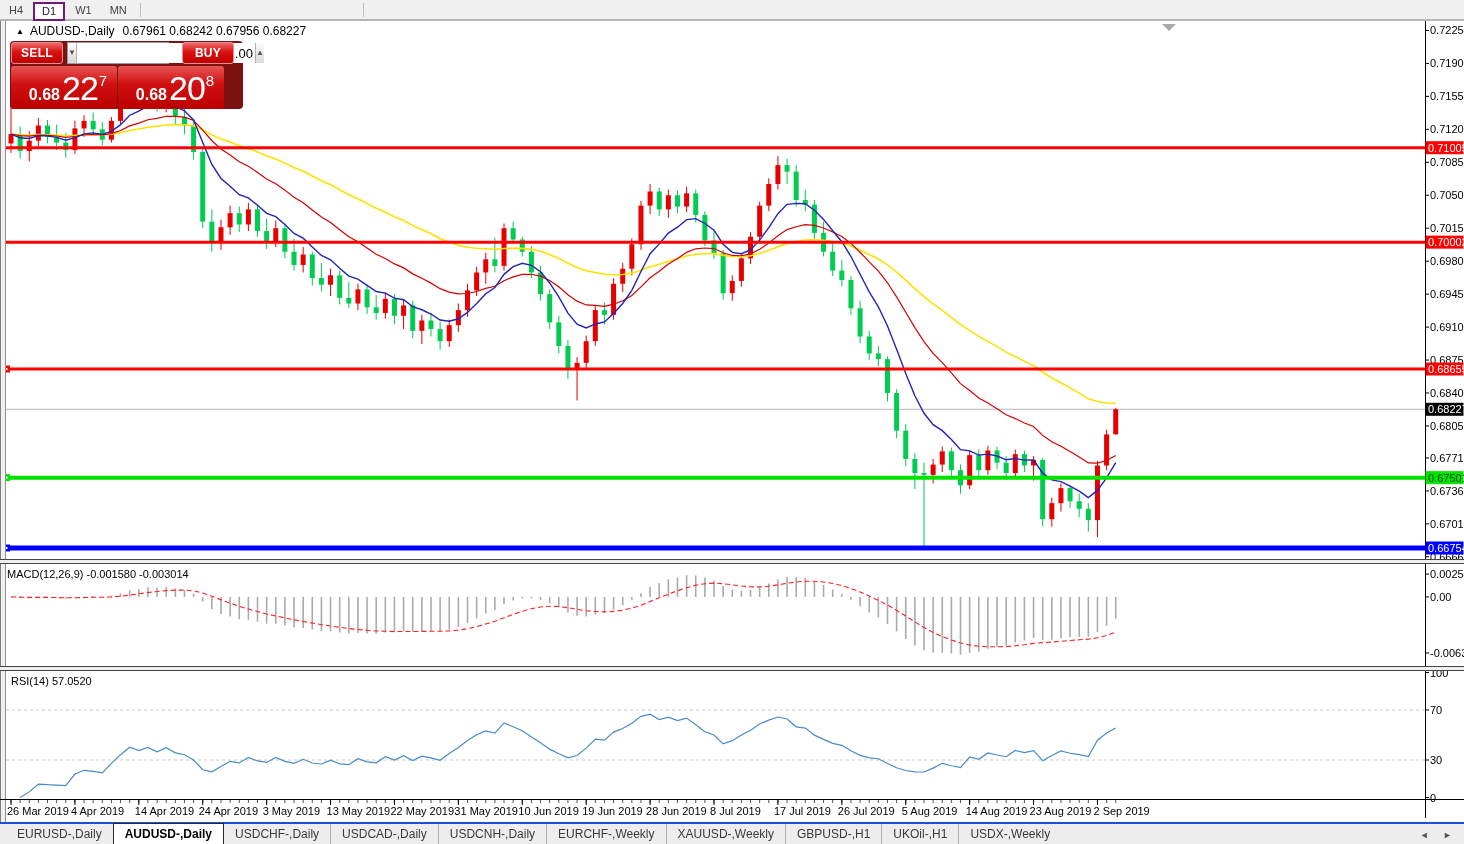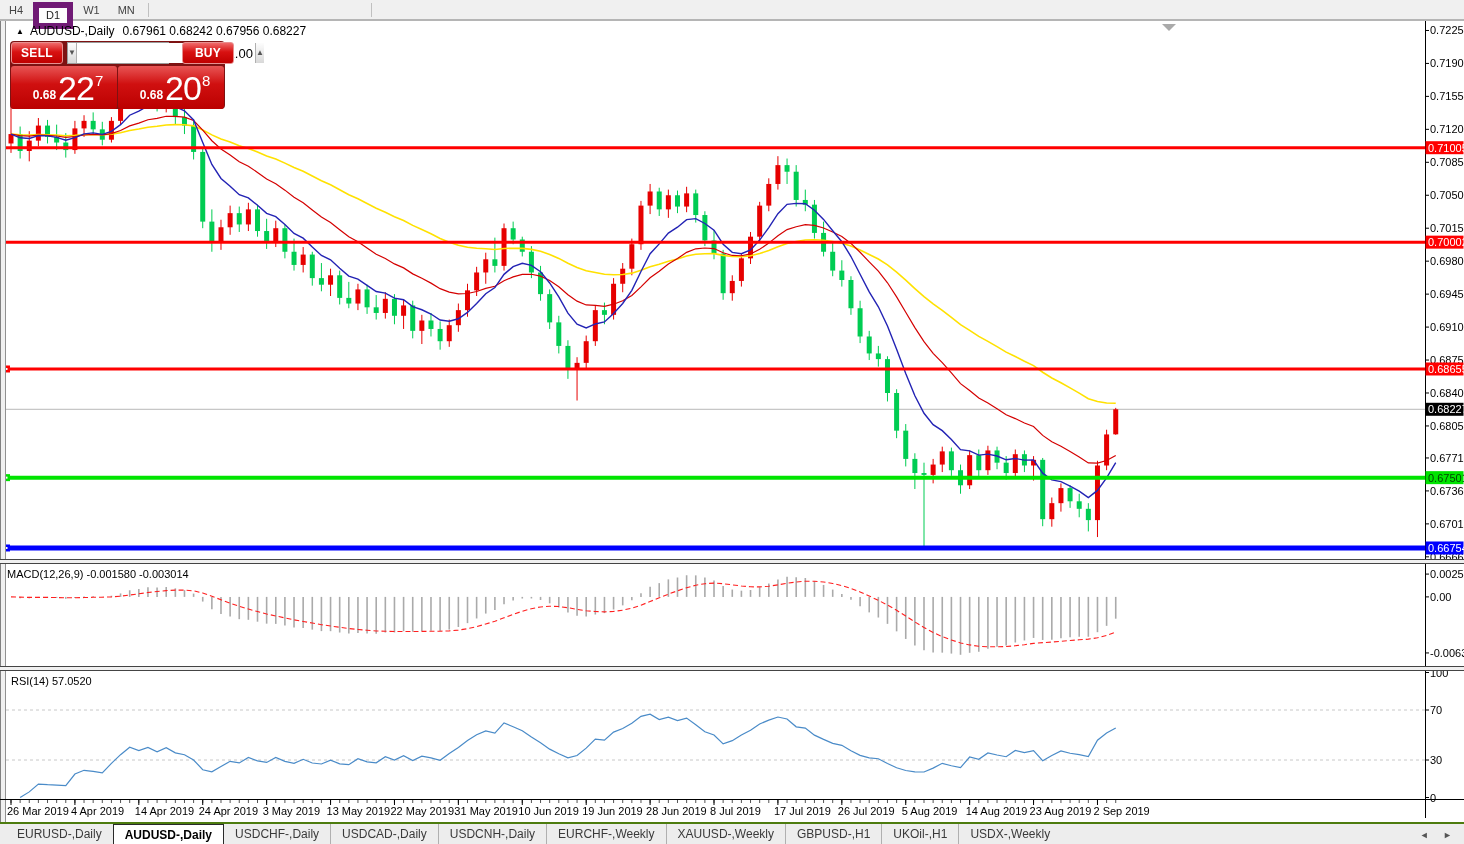--- a/index.html
+++ b/index.html
@@ -5,64 +5,64 @@
   * { margin:0; padding:0; box-sizing:border-box; }
   html,body { width:1464px; height:844px; overflow:hidden; background:#fff;
               font-family:"Liberation Sans", sans-serif; }
   #app { position:relative; width:1464px; height:844px; background:#fff; }
 
   
   #toolbar { position:absolute; left:0; top:0; width:1464px; height:20px;
              background:#f0f0f0; border-bottom:1px solid #b5b5b5; z-index:5;text-align:center; }
   .tf-btn { position:relative; float:left; margin:2px 1px 0 1px; padding:1px 7px 2px 7px;
             font-size:11px; color:#444; border:1px solid transparent; cursor:default; }
-  .tf-btn.active { background:#fdfdfd; border:6px solid #701a75; color:#222; }
+  .tf-btn.active { background:#fdfdfd; border:2px solid #701a75; color:#222; }
   .tb-sep { float:left; width:1px; height:14px; margin:3px 4px; background:#c0c0c0; }
 
   
   #canvas { position:absolute; left:0; top:0; z-index:1; }
 
   
   #chart-title { position:absolute; left:16px; top:24px; z-index:6; font-size:12px; color:#000; }
   #chart-title .tri { font-size:8px; vertical-align:1px; margin-right:6px; }
   #chart-title .sym { margin-right:8px; }
 
   
-  #ocp { position:absolute; left:10px; top:41px; width:215px; height:68px; z-index:6;
+  #ocp { position:absolute; left:10px; top:41px; width:233px; height:68px; z-index:6;
          background:#7e1212; border-radius:4px; }
   #ocp-row1 { position:absolute; left:0; top:0; width:215px; height:24px; }
   .ocp-btn { position:absolute; top:1px; height:22px; border:1px solid #e89090; border-radius:3px;
              background:linear-gradient(#ef6a6a,#d81111 45%,#c00000);
              color:#fff; font-size:12px; font-weight:bold; text-align:center;
              line-height:20px; letter-spacing:.3px; cursor:pointer; }
   #sell-btn { left:1px; width:52px; }
   #buy-btn  { left:172px; width:52px; }
   #vol-group { position:absolute; left:57px; top:1px; width:102px; height:22px;
                border:1px solid #9a9a9a; background:#e6e6e6; display:flex; }
   .spin-btn { width:17px; height:20px; background:linear-gradient(#fdfdfd,#d8d8d8);
               border:0; font-size:8px; color:#555; text-align:center; line-height:20px; cursor:pointer; }
   #vol-input { flex:1; border:0; border-left:1px solid #b0b0b0; border-right:1px solid #b0b0b0;
                background:#fff; font-size:13px; text-align:right; padding-right:2px;
                font-family:"Liberation Sans",sans-serif; color:#000; }
   #ocp-row2 { position:absolute; left:0; top:25px; width:215px; height:43px; }
   .price-cell { position:absolute; top:0; width:106px; height:43px; border-radius:3px;
                 background:linear-gradient(#e85555,#d01010 42%,#bb0000);
                 color:#fff; display:flex; align-items:center; justify-content:center; cursor:pointer; }
   #sell-cell { left:1px; } #buy-cell { left:108px; }
-  .pc-small { font-size:12px; font-weight:bold; margin:14px 2px 0 8px; }
+  .pc-small { font-size:16px; font-weight:bold; margin:14px 2px 0 8px; }
   .pc-big { font-size:34px; font-weight:normal; line-height:36px; letter-spacing:-1px; }
   .pc-sup { font-size:15px; margin:-14px 0 0 1px; }
 
   
   .ind-label { position:absolute; z-index:6; font-size:11px; color:#000; }
 
   
   #tabbar { position:absolute; left:0; bottom:0; width:1464px; height:22px;
-            background:#ededed; border-top:2px solid #4d7c0f; z-index:6;
-            display:flex; }
+            background:#ededed; border-top:2px solid #1d4ed8; z-index:6;
+            display:flex; align-items:flex-end; }
   .tab { position:relative; font-size:12px; color:#3a3a3a; padding:3px 11px 3px 11px;
          height:20px; cursor:pointer; white-space:nowrap; }
   .tab + .tab { border-left:1px solid #b0b0b0; }
   .tab.active { background:#fff; border:1px solid #2a2a2a; border-bottom:none;
                 color:#000; font-weight:bold; height:21px; padding-top:3px; }
   .tab.active + .tab { border-left:none; }
   #tab-arrows { position:absolute; right:6px; bottom:4px; font-size:9px; color:#555;
                 letter-spacing:6px; cursor:pointer; }
 </style>
 </head>

